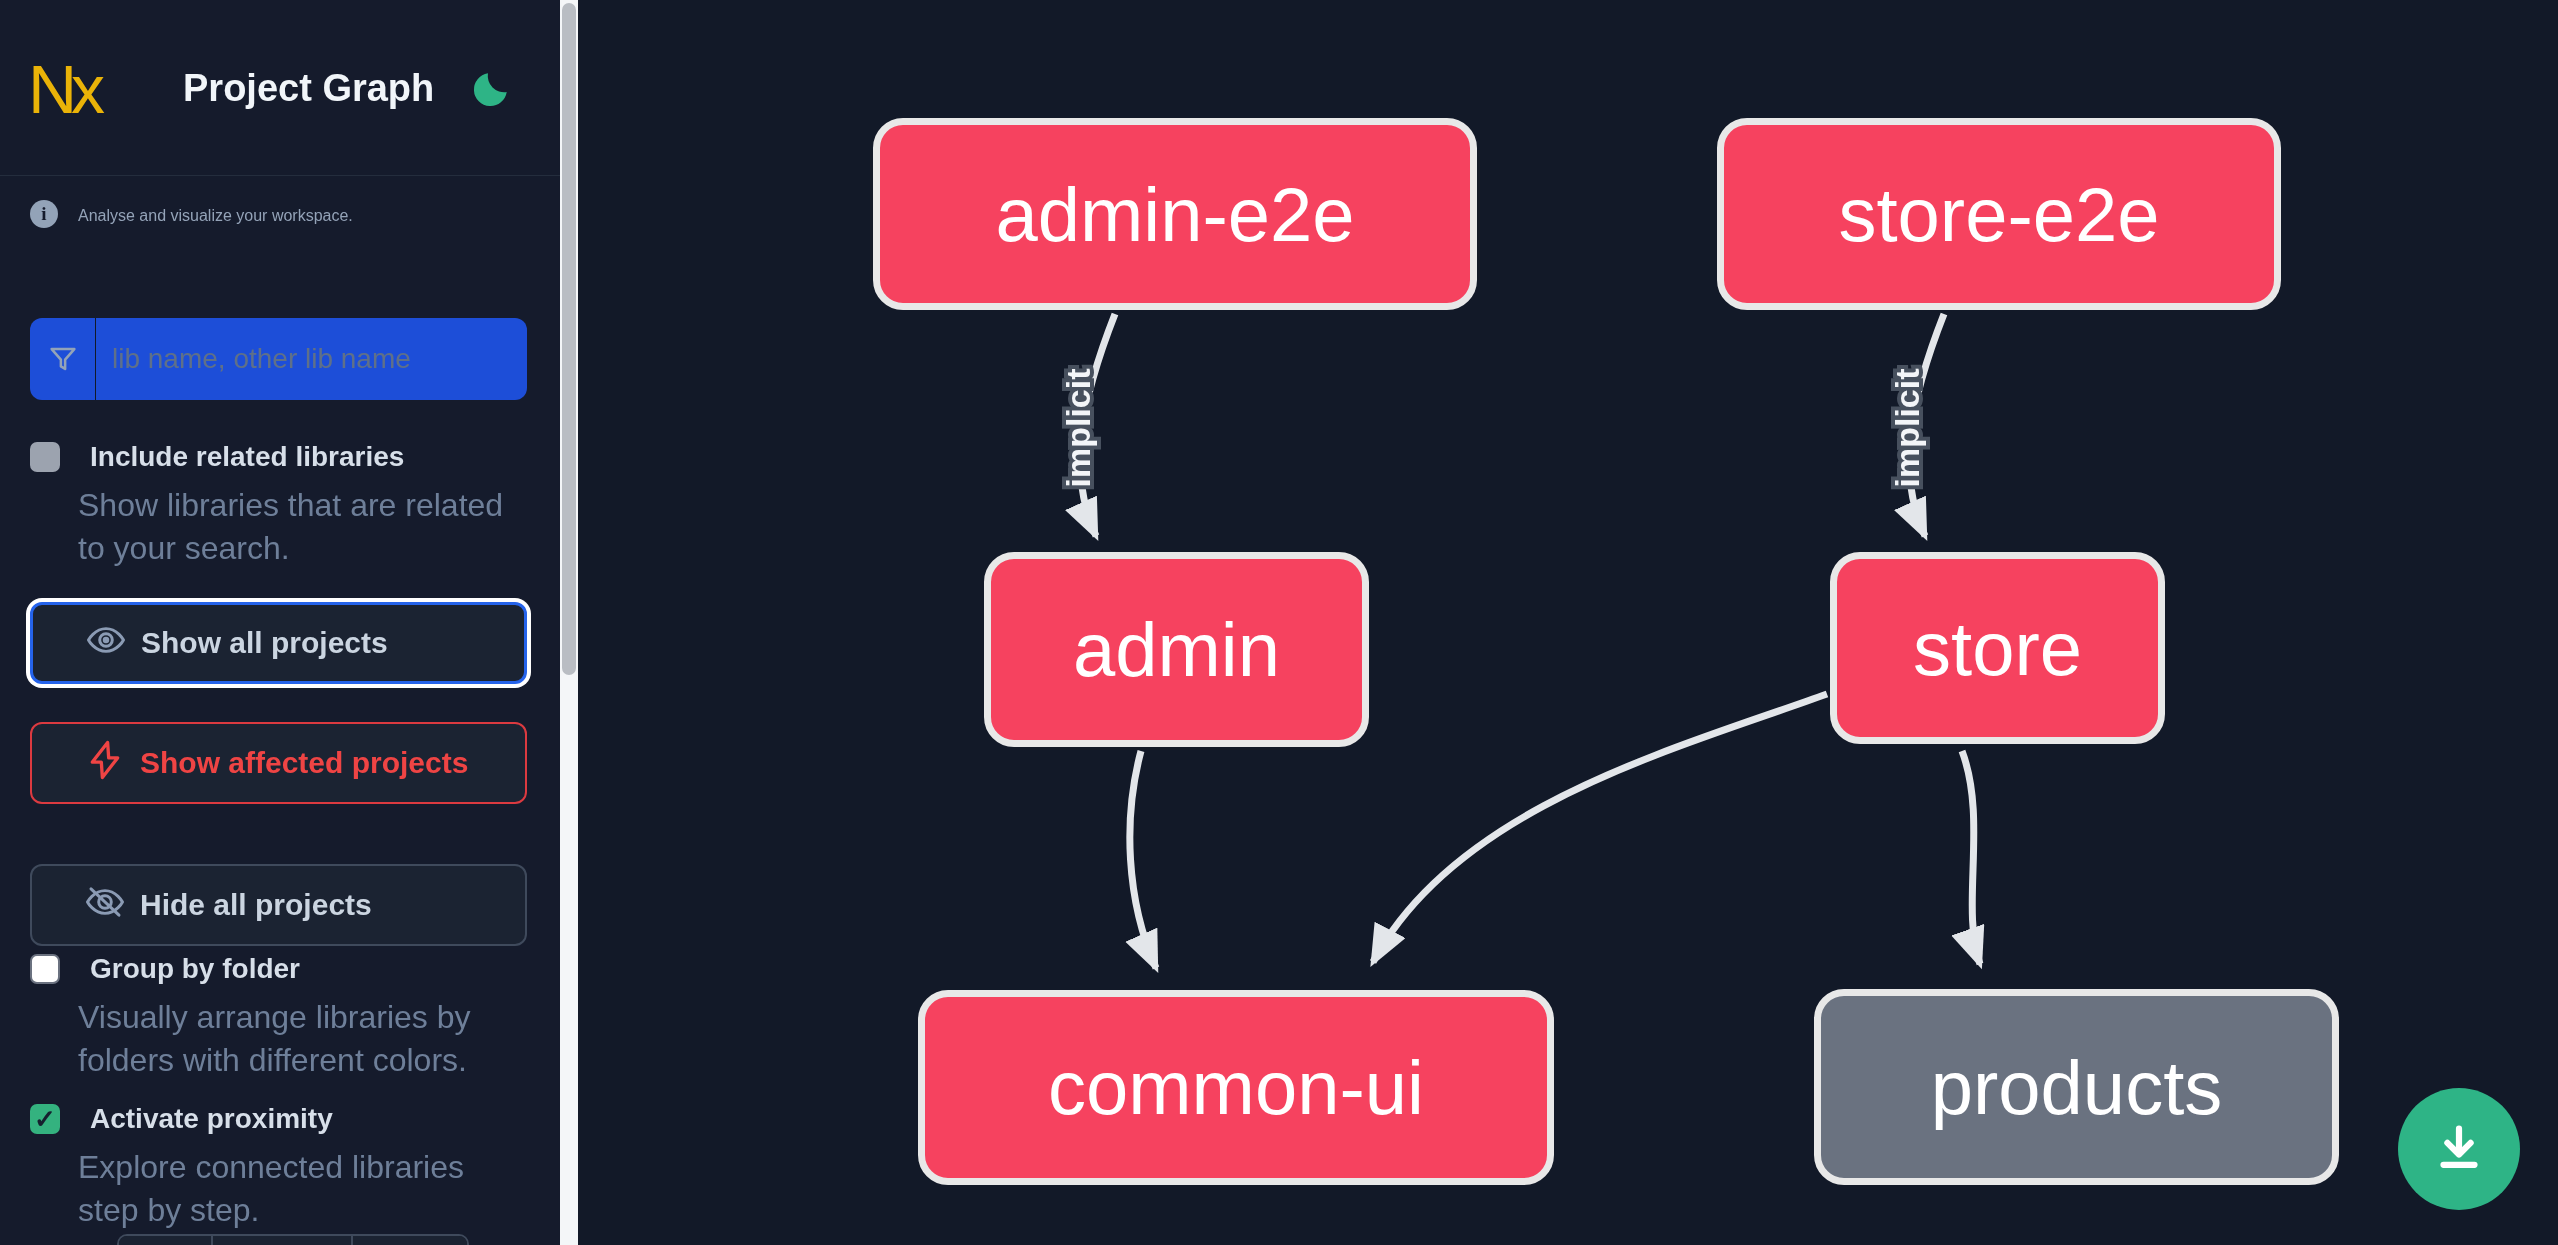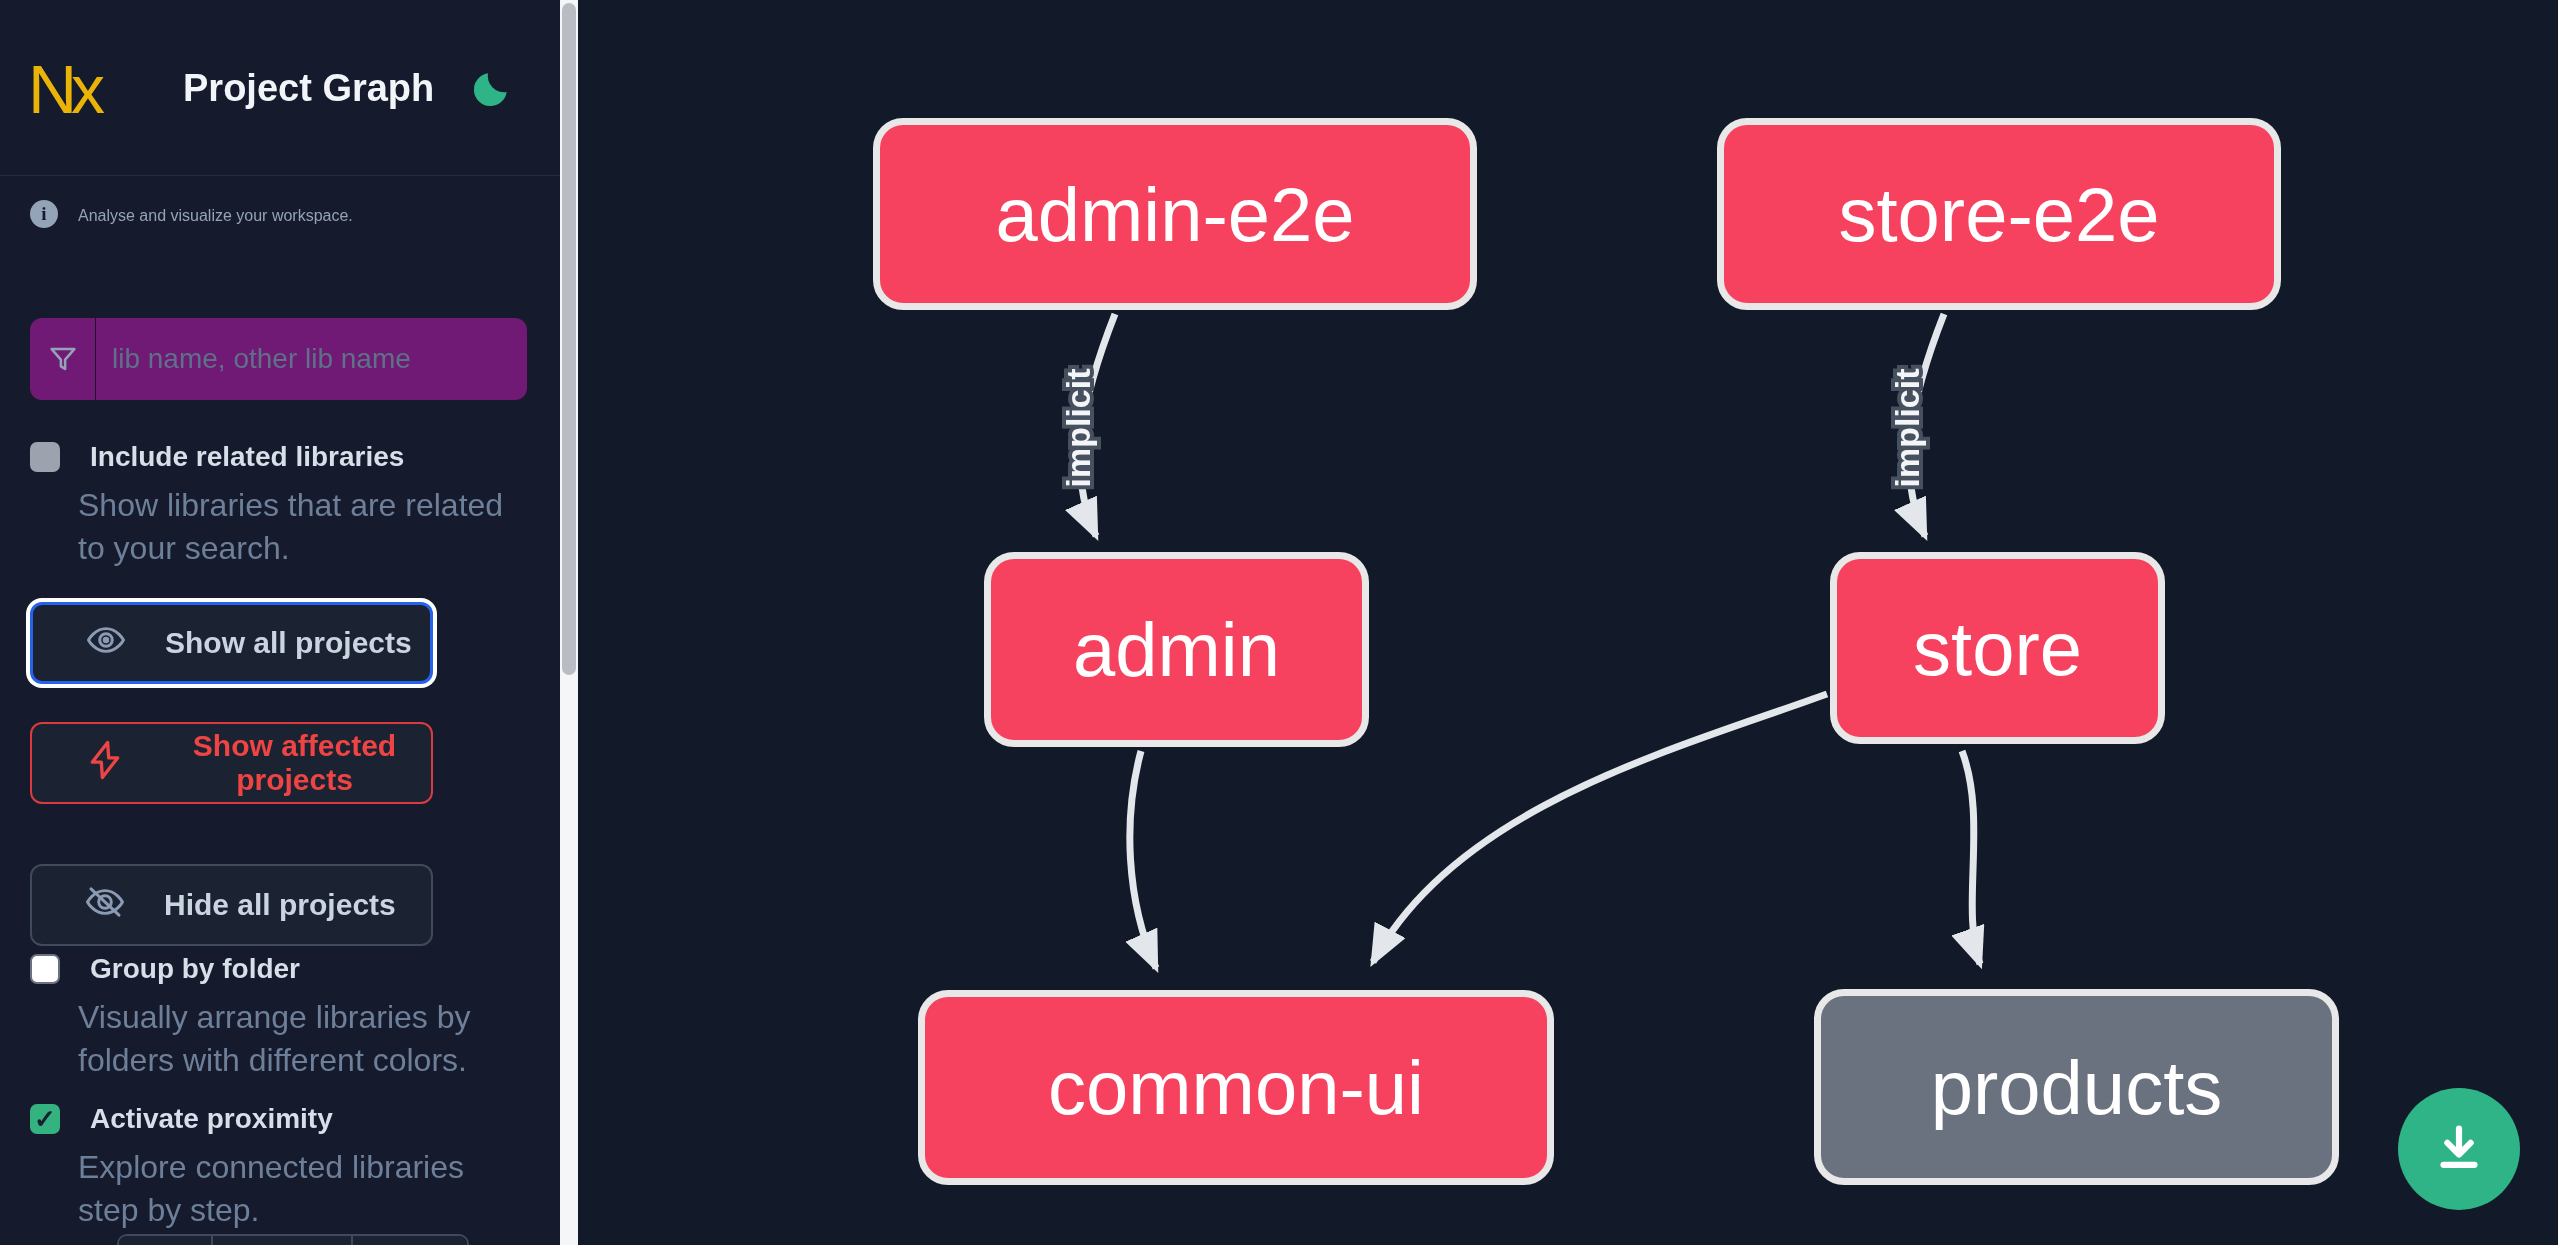--- a/index.html
+++ b/index.html
@@ -34,21 +34,21 @@
   .tagline-row { position:absolute; left:30px; top:200px; width:500px; display:flex; gap:20px; align-items:flex-start; }
   .info-icon {
     width:28px; height:28px; border-radius:50%; background:#93a3b8; flex:0 0 auto;
     color:#151b2c; font-size:19px; font-weight:700; text-align:center; line-height:28px;
     font-family:"Liberation Serif", serif;
   }
   .tagline { color:#94a3b8; font-size:16px; line-height:30px; padding-top:1px; }
 
   .search-box {
     position:absolute; left:30px; top:318px; width:497px; height:82px;
-    background:#701a75; border-radius:12px; display:flex; align-items:stretch; overflow:hidden;
+    background:#1d4ed8; border-radius:12px; display:flex; align-items:stretch; overflow:hidden;
   }
   .search-icon-cell {
     width:66px; display:flex; align-items:center; justify-content:center;
     border-right:1px solid #121928; flex:0 0 auto;
   }
   .search-input {
     flex:1; background:transparent; border:none; outline:none;
     color:#cbd5e1; font-size:28px; padding:0 10px 0 16px;
     font-family:"Liberation Sans", sans-serif;
   }
@@ -60,23 +60,23 @@
     cursor:pointer;
   }
   .box-gray  { background:#9ca3af; }
   .box-white { background:#ffffff; border:2px solid #6b7280; }
   .box-green { background:#34b27f; color:#16202f; font-size:26px; font-weight:900;
                text-align:center; line-height:30px; }
   .toggle .t-label { margin-left:60px; color:#d7dfe9; font-size:28px; font-weight:700; line-height:34px; }
   .toggle .t-desc  { margin-left:48px; margin-top:10px; width:440px; color:#6e7f99; font-size:32px; line-height:43px; }
 
   .action-btn {
-    position:absolute; left:30px; width:403px; height:82px;
+    position:absolute; left:30px; width:497px; height:82px;
     background:#1b2332; border:2px solid #3f4a5c; border-radius:12px;
-    display:flex; align-items:center; gap:38px; padding-left:52px;
+    display:flex; align-items:center; gap:14px; padding-left:52px;
     color:#cbd5e1; font-size:30px; font-weight:600; cursor:pointer;
     font-family:"Liberation Sans", sans-serif;
   }
   .action-btn svg { flex:0 0 auto; }
   .btn-active {
     border:3px solid #2563eb;
     box-shadow:0 0 0 4px #ffffff;
   }
   .btn-affected { border:2px solid #dc3a40; color:#ef4444; }
 

